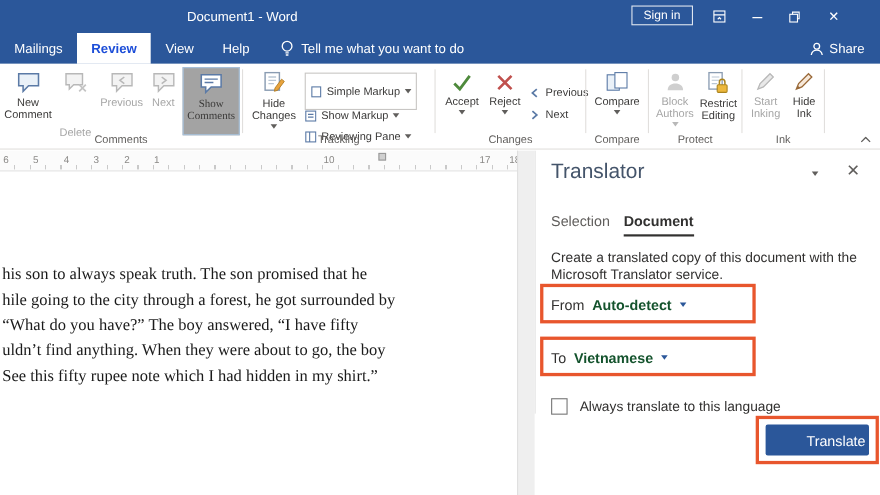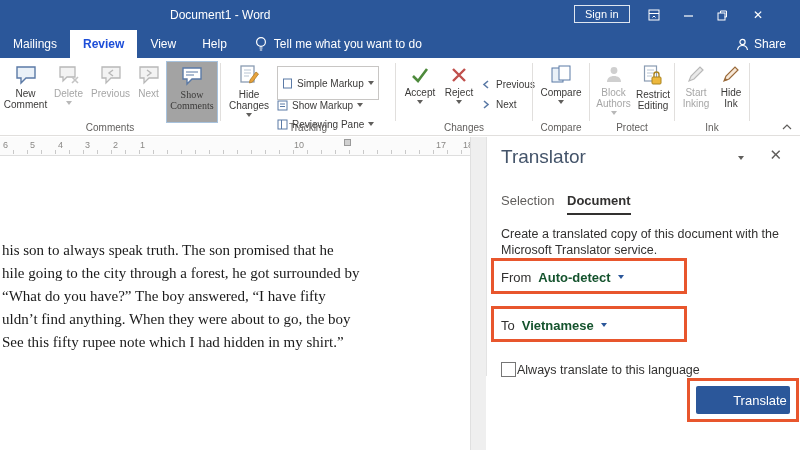--- a/index.html
+++ b/index.html
@@ -63,21 +63,21 @@
   .pane-title { position:absolute; left:14px; top:9px; font-size:19px; color:#44546a; }
   .pane-caret { position:absolute; right:56px; top:19px; }
   .pane-close { position:absolute; right:18px; top:9px; font-size:15px; color:#605e5c; cursor:pointer; }
   .ptab-sel { position:absolute; left:14px; top:56px; font-size:13px; color:#605e5c; cursor:pointer; }
   .ptab-doc { position:absolute; left:80px; top:56px; font-size:13px; font-weight:700; color:#323130;
               padding-bottom:5px; border-bottom:2px solid #323130; cursor:pointer; }
   .pane-desc { position:absolute; left:14px; top:89px; width:294px; font-size:12.5px; line-height:16px; color:#323130; }
   .lang-row { position:absolute; left:14px; height:22px; display:flex; align-items:center; gap:7px; font-size:13px; color:#323130; }
   .from-row { top:129px; } .to-row { top:177px; }
   .lang-val { color:#14532d; font-weight:700; cursor:pointer; }
-  .chk-row { position:absolute; left:14px; top:225px; display:flex; align-items:center; gap:1px; font-size:12.5px; color:#323130; }
+  .chk-row { position:absolute; left:14px; top:225px; display:flex; align-items:center; gap:11px; font-size:12.5px; color:#323130; }
   .chk { width:15px; height:15px; border:1px solid #767676; background:#fff; cursor:pointer; }
   .translate-btn { position:absolute; left:209px; top:249px; width:94px; height:28px; background:#2b579a; color:#fff;
                    font-size:13px; border:none; border-radius:2px; display:flex; align-items:center; justify-content:center;
                    cursor:pointer; font-family:"Liberation Sans", sans-serif;padding-left:34px; }
   .anno { position:absolute; border:3px solid #e8562d; pointer-events:none; }
   .anno-from { left:4px; top:121px; width:196px; height:36px; }
   .anno-to { left:4px; top:169px; width:196px; height:36px; }
   .anno-translate { left:200px; top:241px; width:112px; height:44px; }
 
   .ic svg { display:block; }
@@ -148,21 +148,21 @@
 
     <div class="group" style="left:0;width:220px;">
       <div class="btn-lg" style="left:2px;width:47px;">
         <span class="ic">
           <svg width="22" height="20" viewBox="0 0 22 20">
               <path d="M2 2h18v11h-9l-5 5v-5H2z" fill="#eaf1f8" stroke="#5b7aa6" stroke-width="1.4"></path>
             </svg>
         </span>
         <span class="lbl">New Comment</span>
       </div>
-      <div class="btn-lg disabled" style="left:50px;width:37px;">
+      <div class="btn-lg disabled" style="left:50px;width:37px;gap:28px;">
         <span class="ic">
           <svg width="22" height="20" viewBox="0 0 22 20">
               <path d="M2 2h15v10h-8l-4 4v-4H2z" fill="#f3f3f3" stroke="#b8b8b8" stroke-width="1.3"></path>
               <path d="M14 12l6 6M20 12l-6 6" stroke="#c4c4c4" stroke-width="1.6"></path>
             </svg>
         </span>
         <span class="lbl">Delete</span>
         <span class="car under" style="border-top-color:#b8b8b8;"></span>
       </div>
       <div class="btn-lg disabled" style="left:88px;width:45px;">

